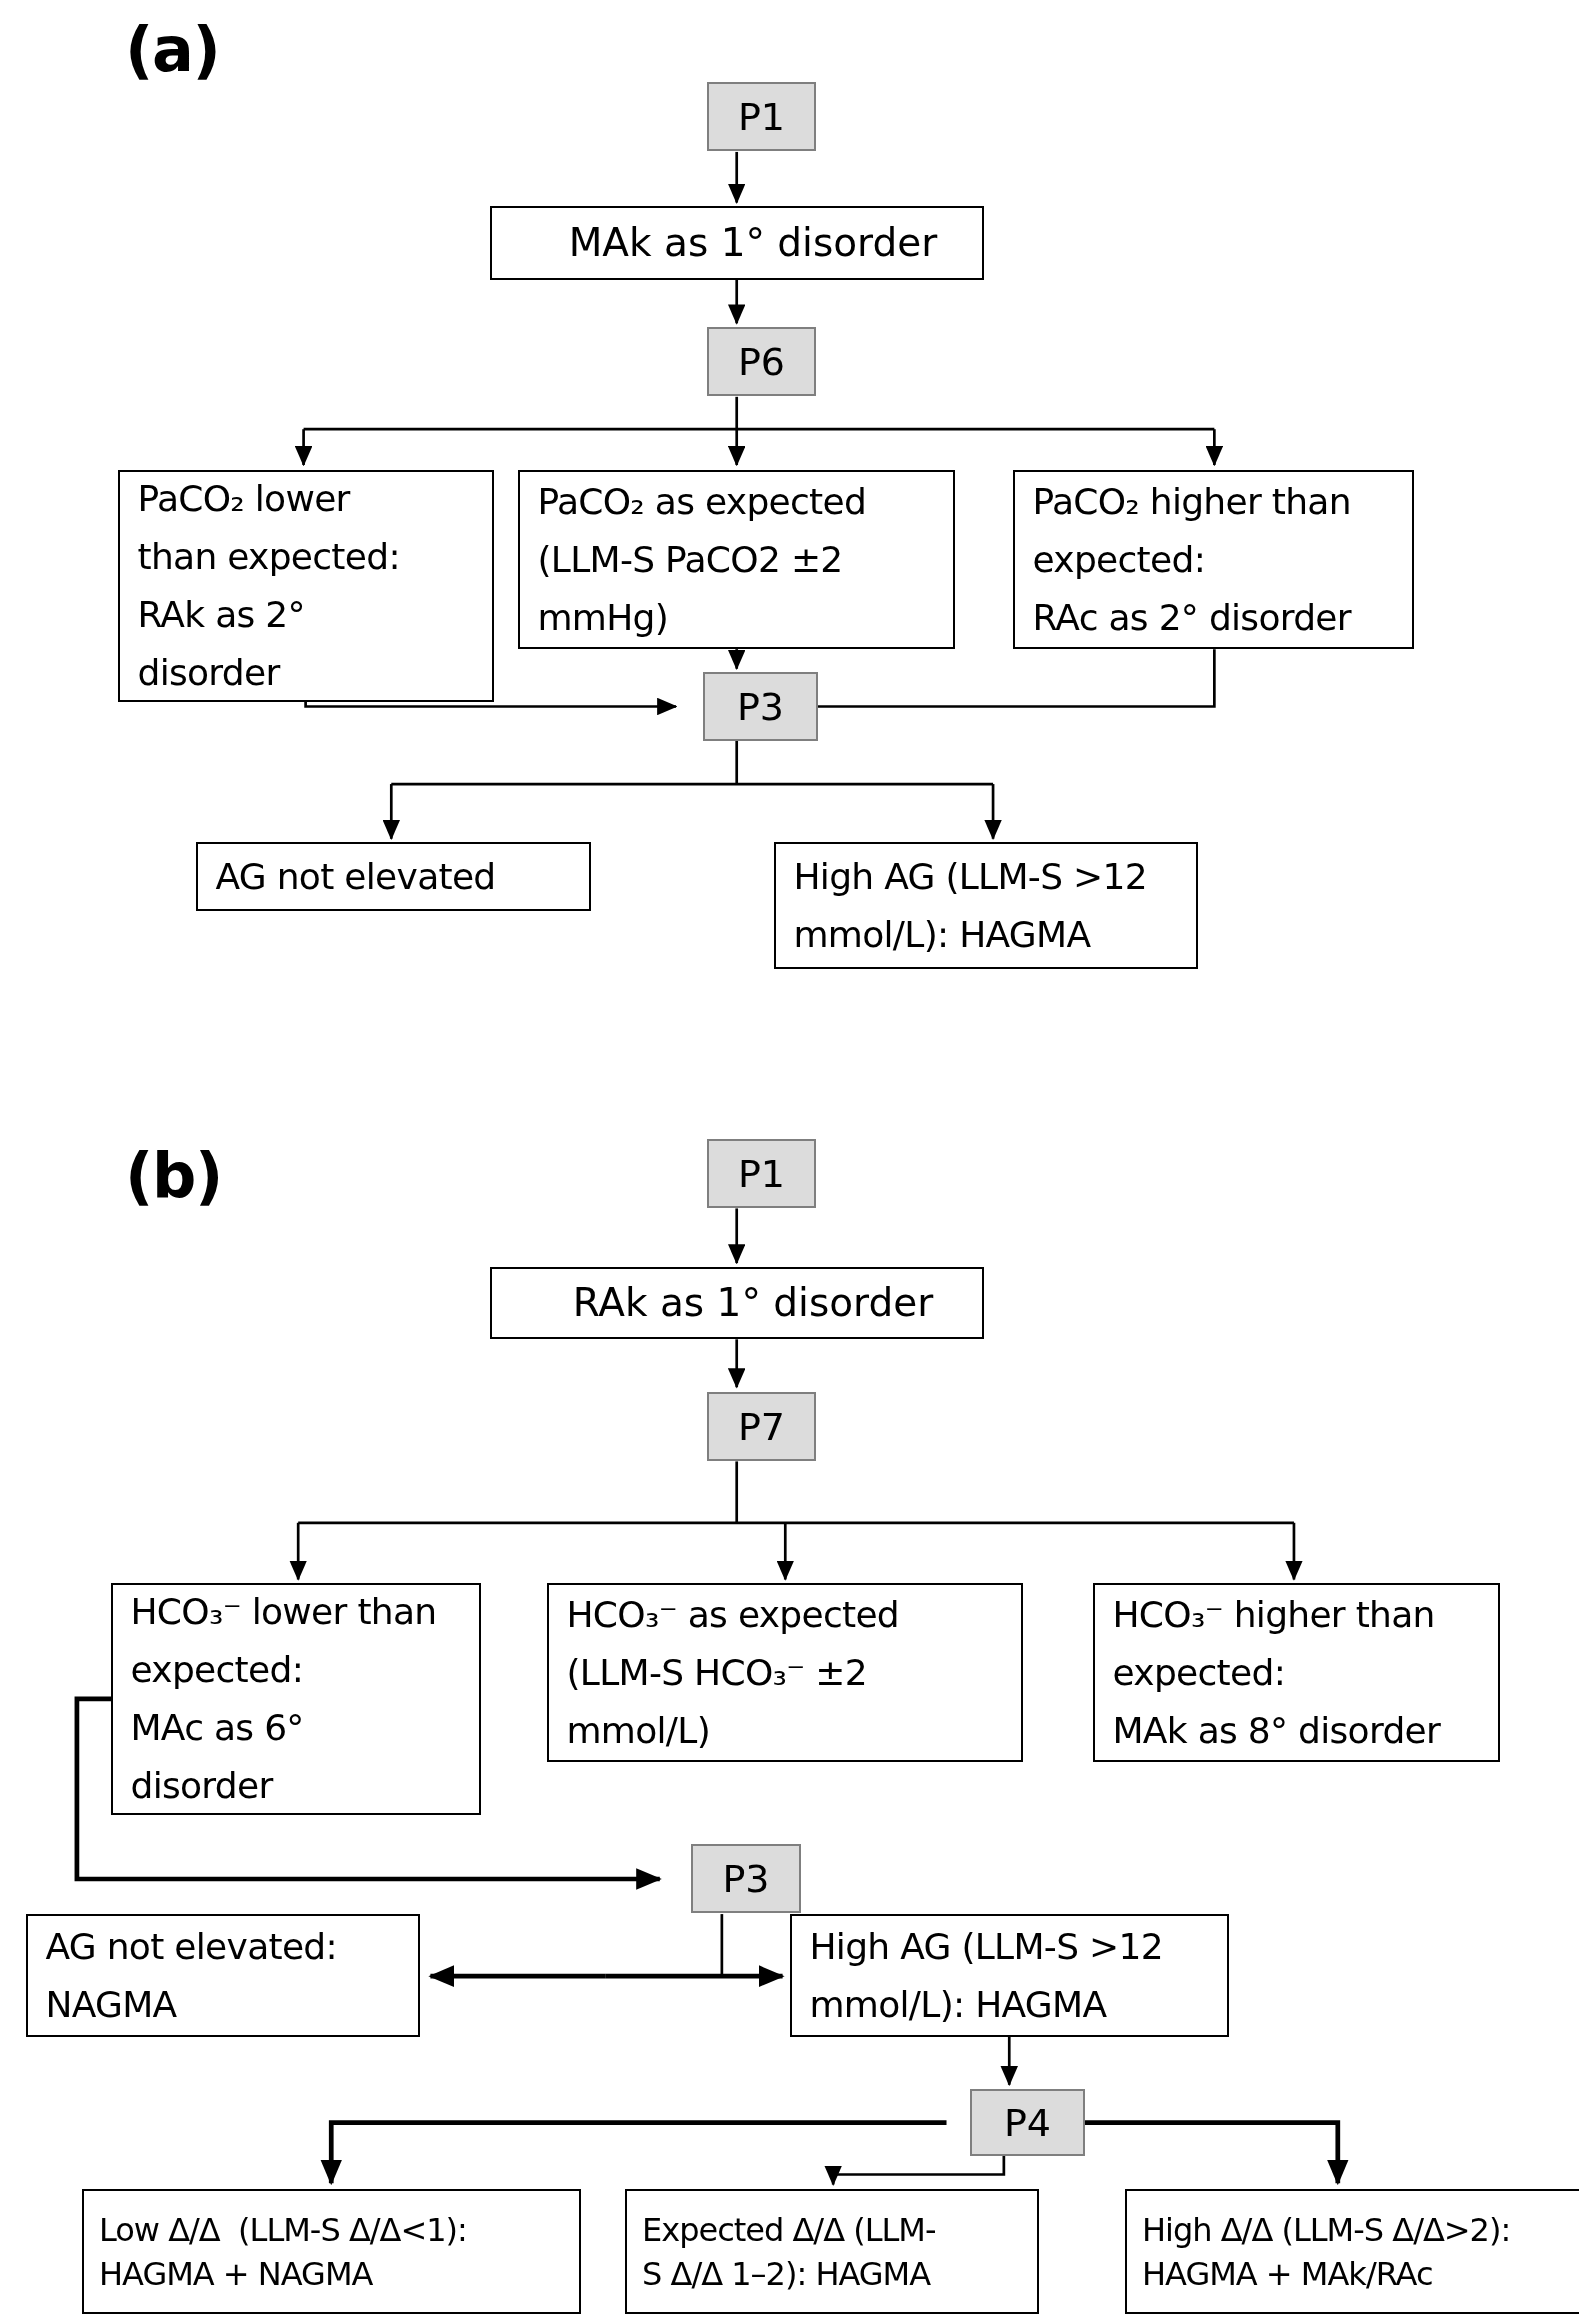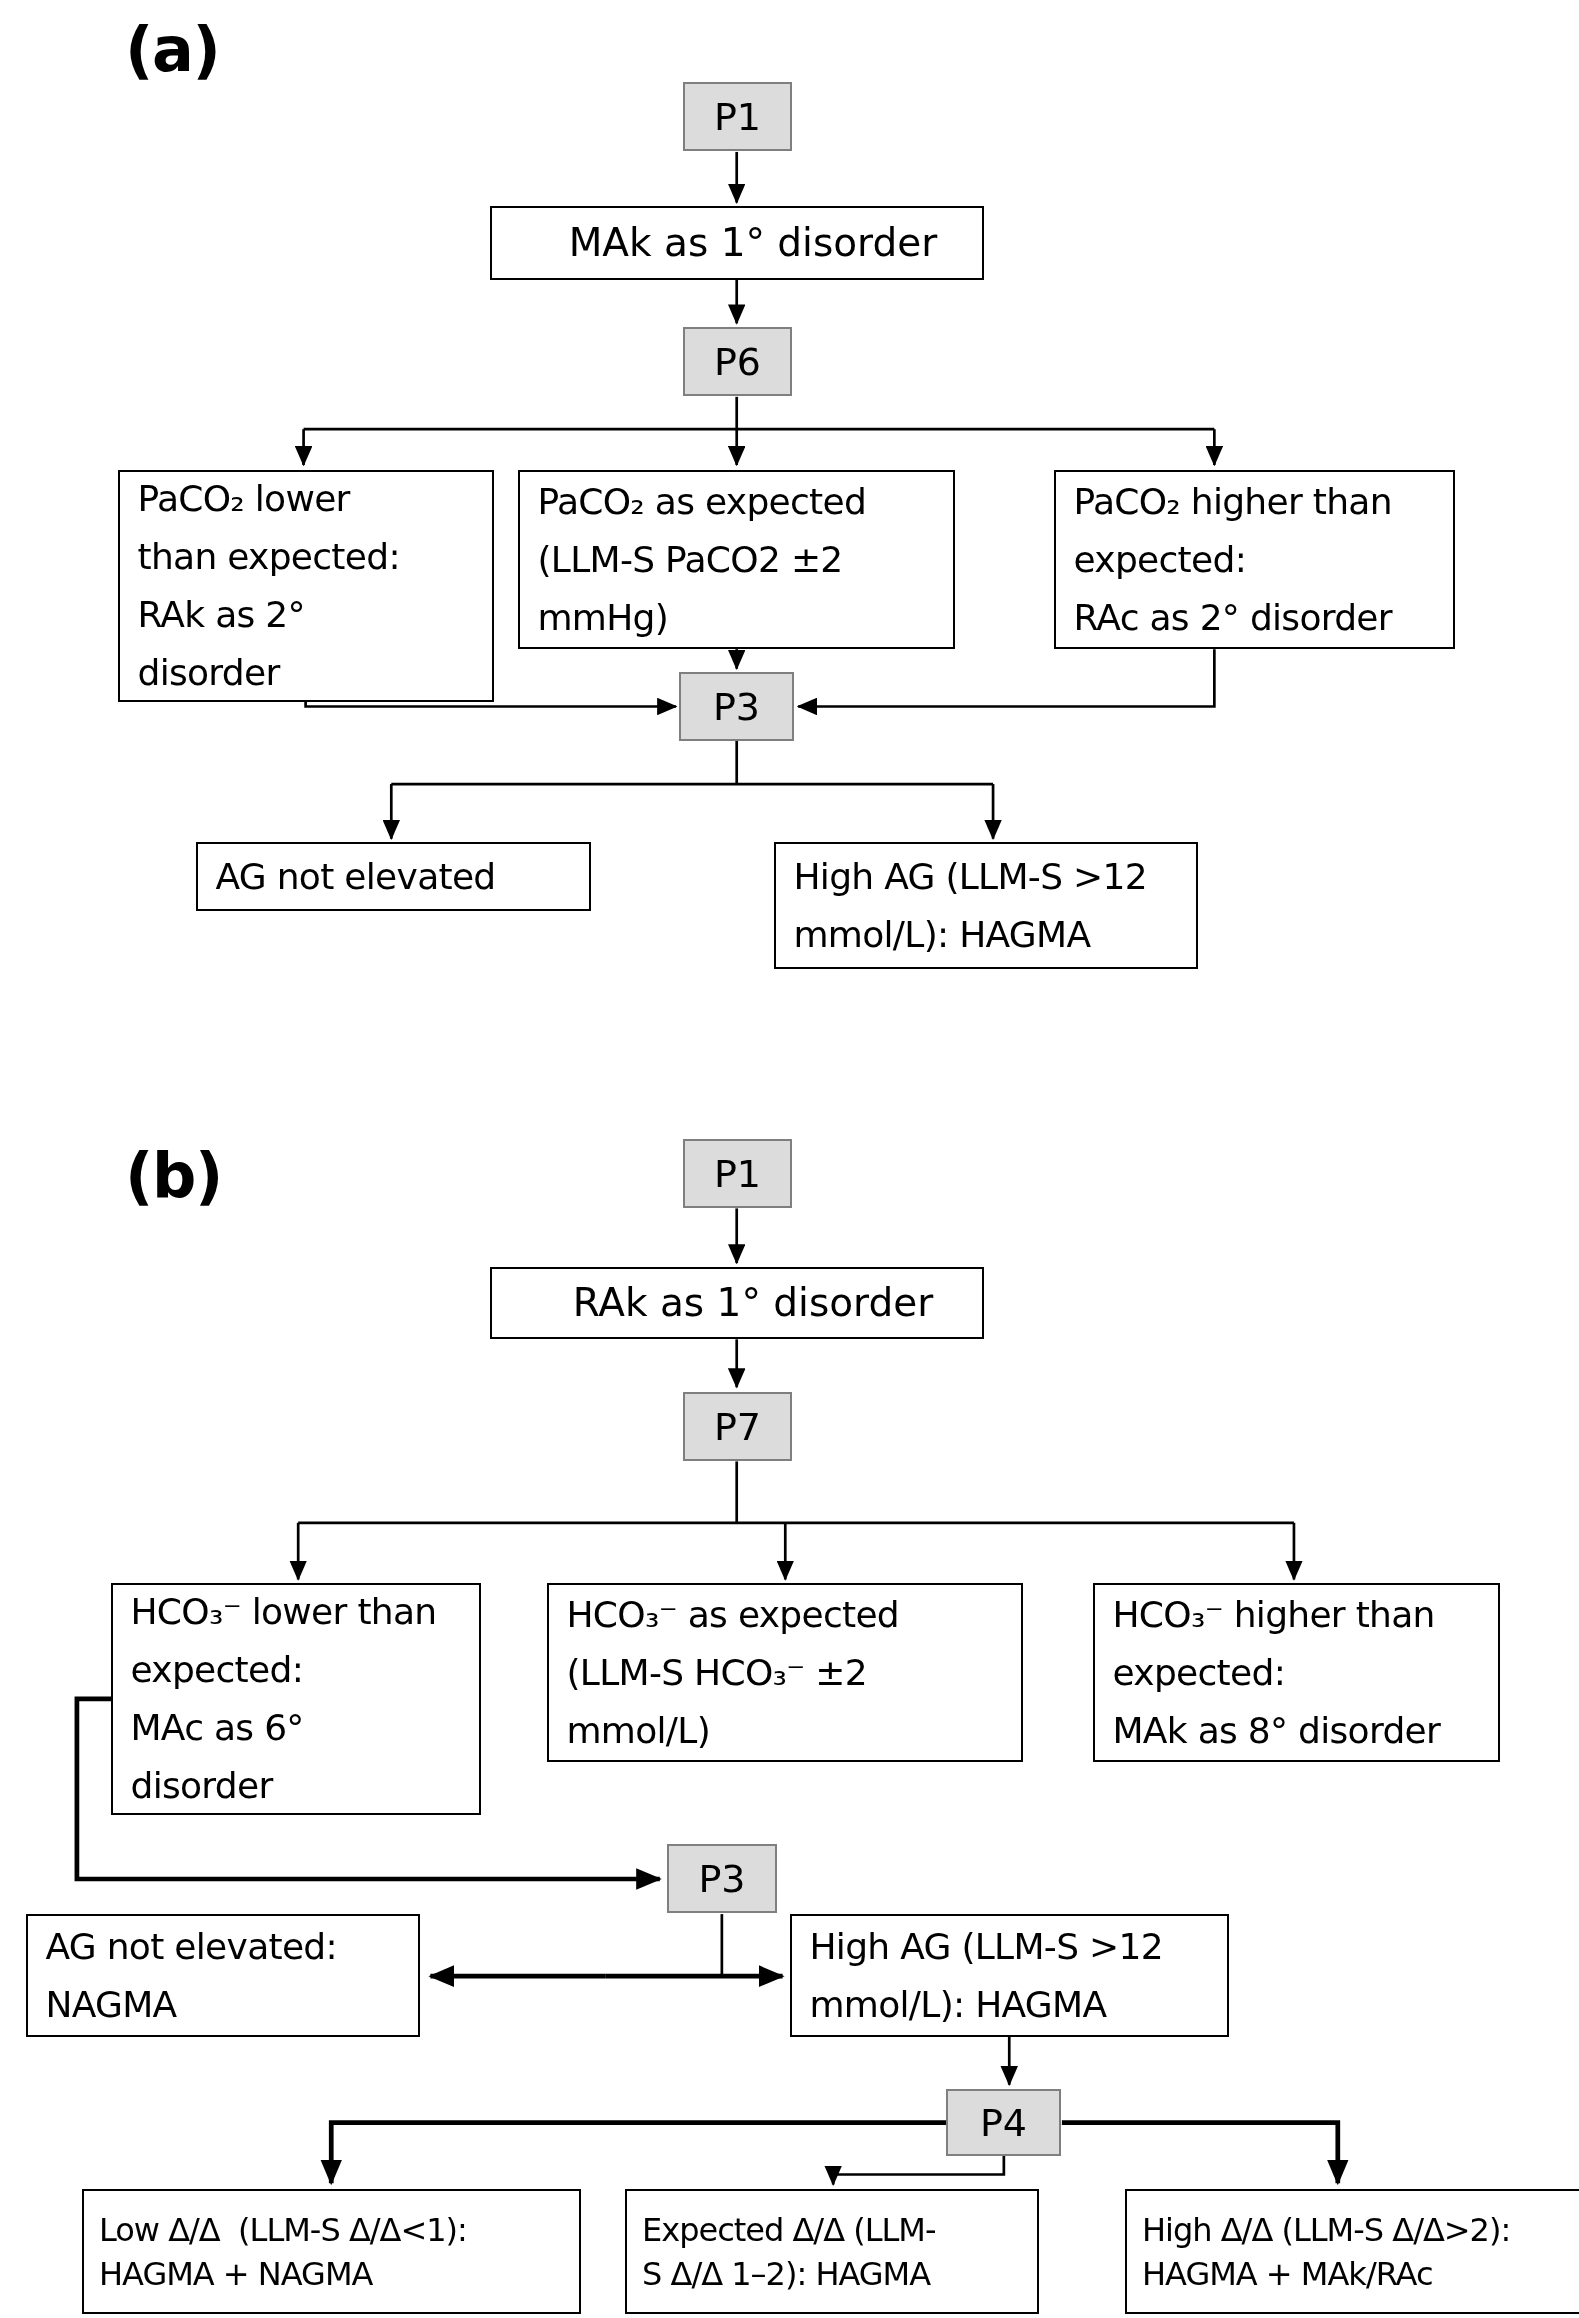--- a/index.html
+++ b/index.html
@@ -41,20 +41,21 @@
   .wbox.delta .txt{font-size:32px;line-height:44px;letter-spacing:-1px;padding-left:15px;}
   .pbox{
     position:absolute;
     box-sizing:border-box;
     background:#dcdcdc;
     border:2px solid #7f7f7f;
     display:flex;
     align-items:center;
     justify-content:center;
     font-size:38px;
+    margin-left:24px;
   }
 </style>
 </head>
 <body>
 
 <div class="canvas">
 
   <svg class="overlay" viewBox="0 0 2342 3437" fill="none" stroke="#000000">
     <defs>
       <marker id="arrS" markerUnits="userSpaceOnUse" markerWidth="30" markerHeight="26" refX="28" refY="13" orient="auto">
@@ -113,21 +114,21 @@
 RAk as 2°
 disorder</div>
   </div>
 
   <div class="wbox" style="left:518px;top:470px;width:437px;height:179px;">
     <div class="txt">PaCO₂ as expected
 (LLM-S PaCO2 ±2
 mmHg)</div>
   </div>
 
-  <div class="wbox" style="left:1013px;top:470px;width:401px;height:179px;margin-left:41px;">
+  <div class="wbox" style="left:1013px;top:470px;width:401px;height:179px;">
     <div class="txt">PaCO₂ higher than
 expected:
 RAc as 2° disorder</div>
   </div>
 
   <div class="pbox" style="left:679px;top:672px;width:115px;height:69px;">P3</div>
 
   <div class="wbox" style="left:196px;top:842px;width:395px;height:69px;">
     <div class="txt">AG not elevated</div>
   </div>

